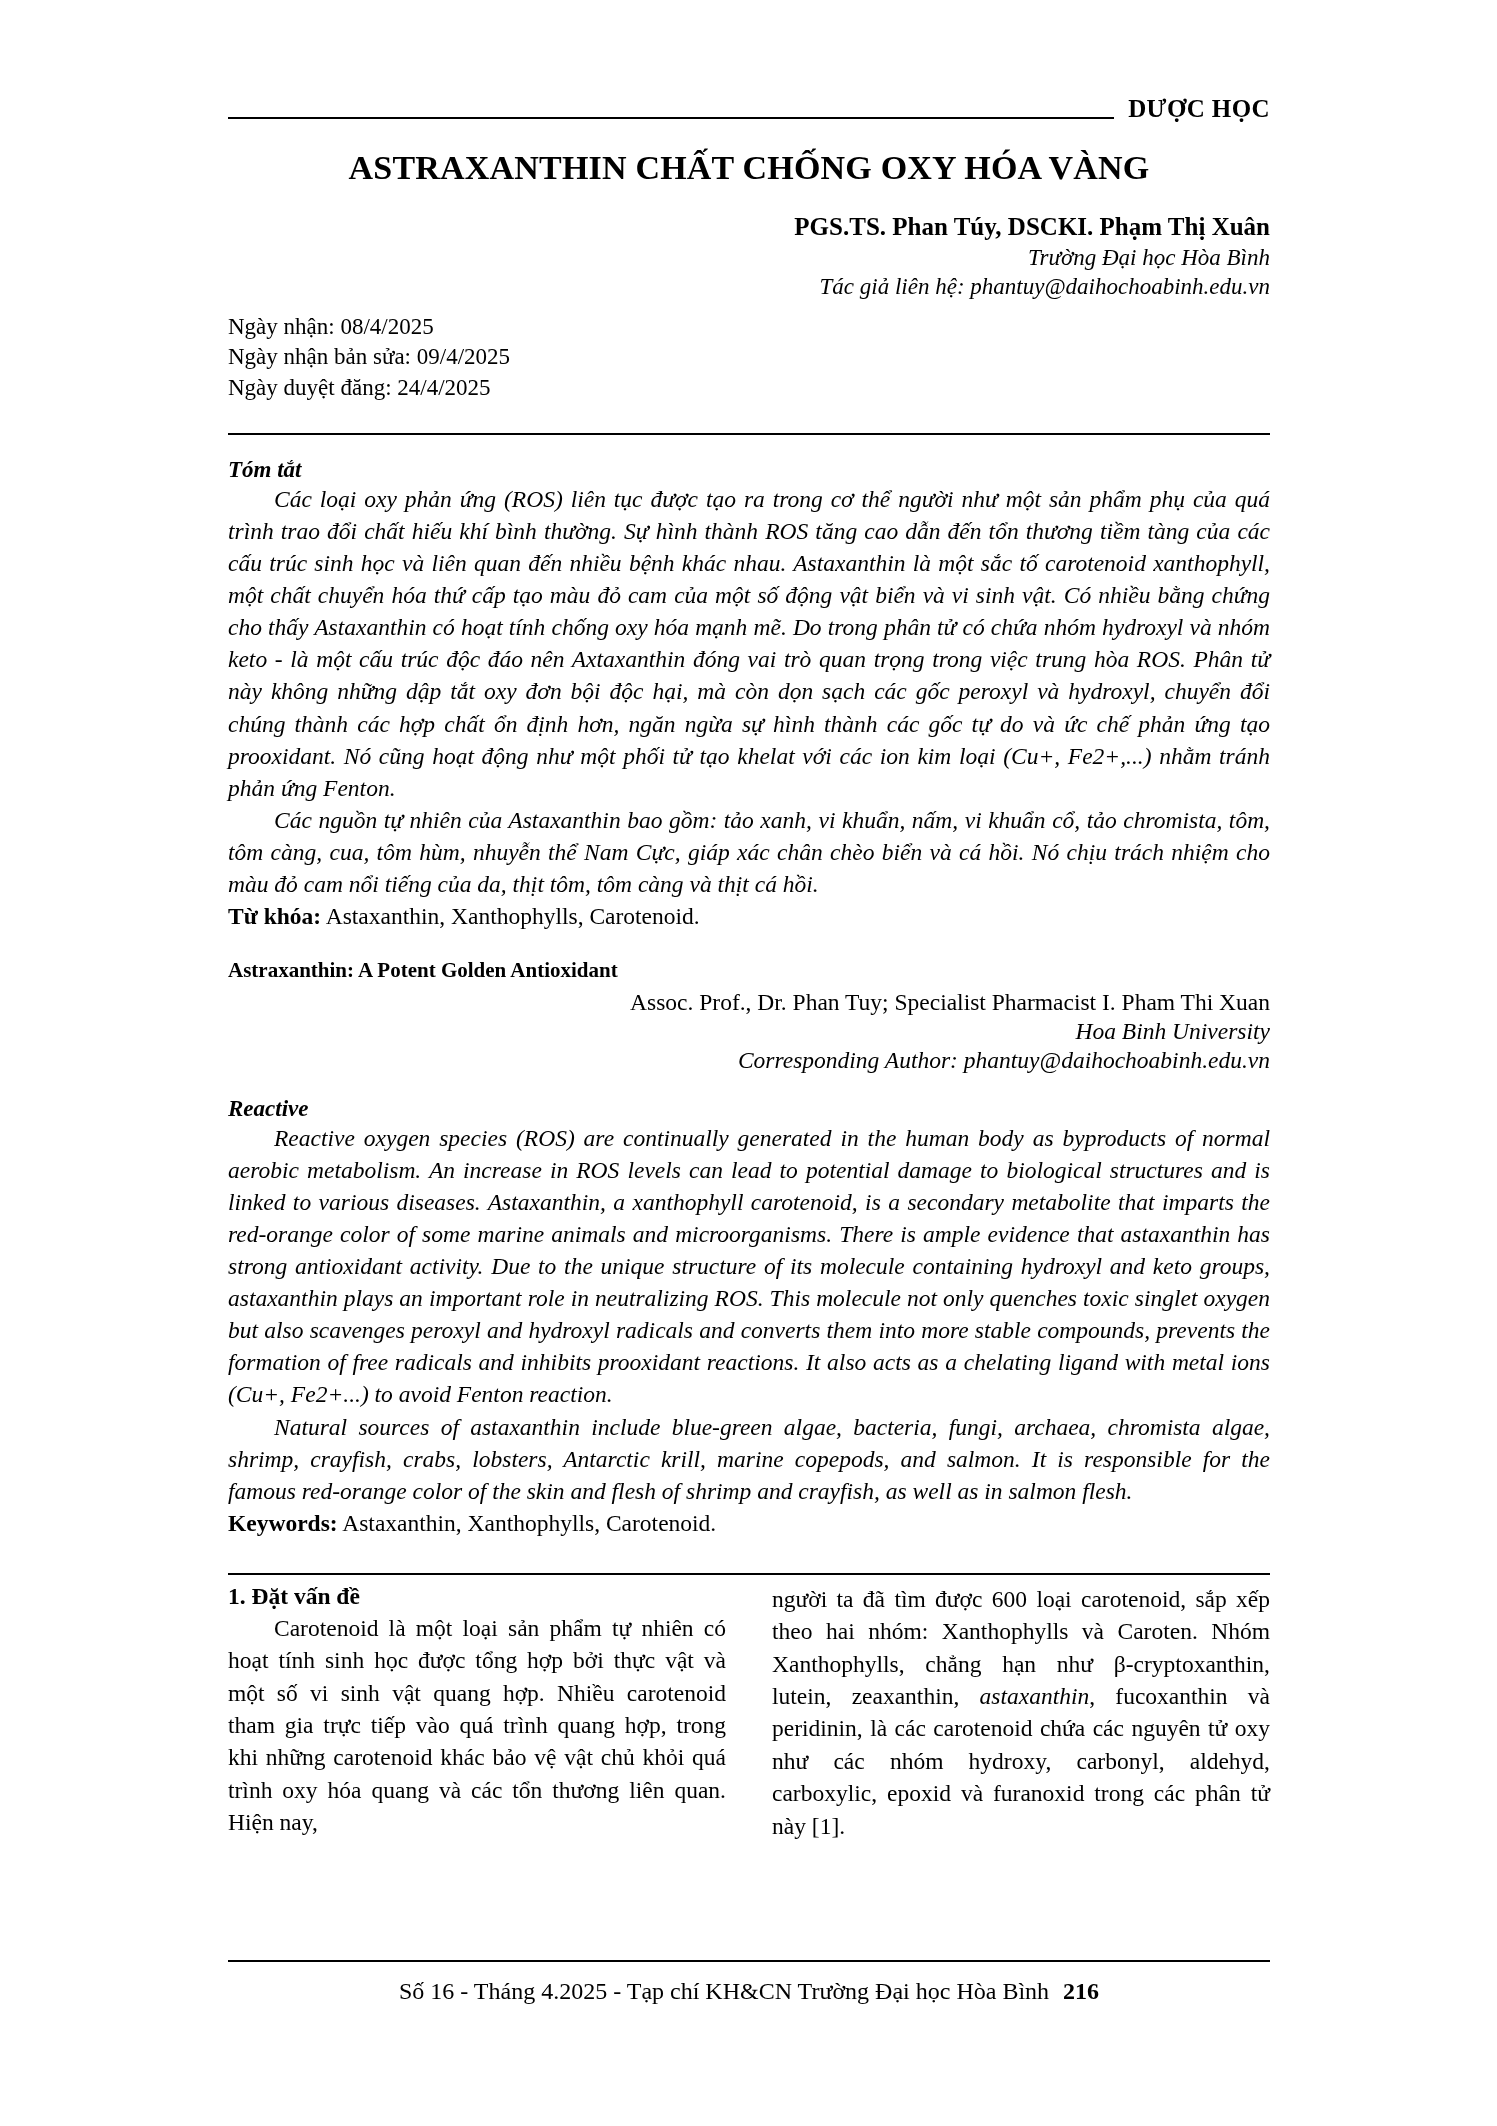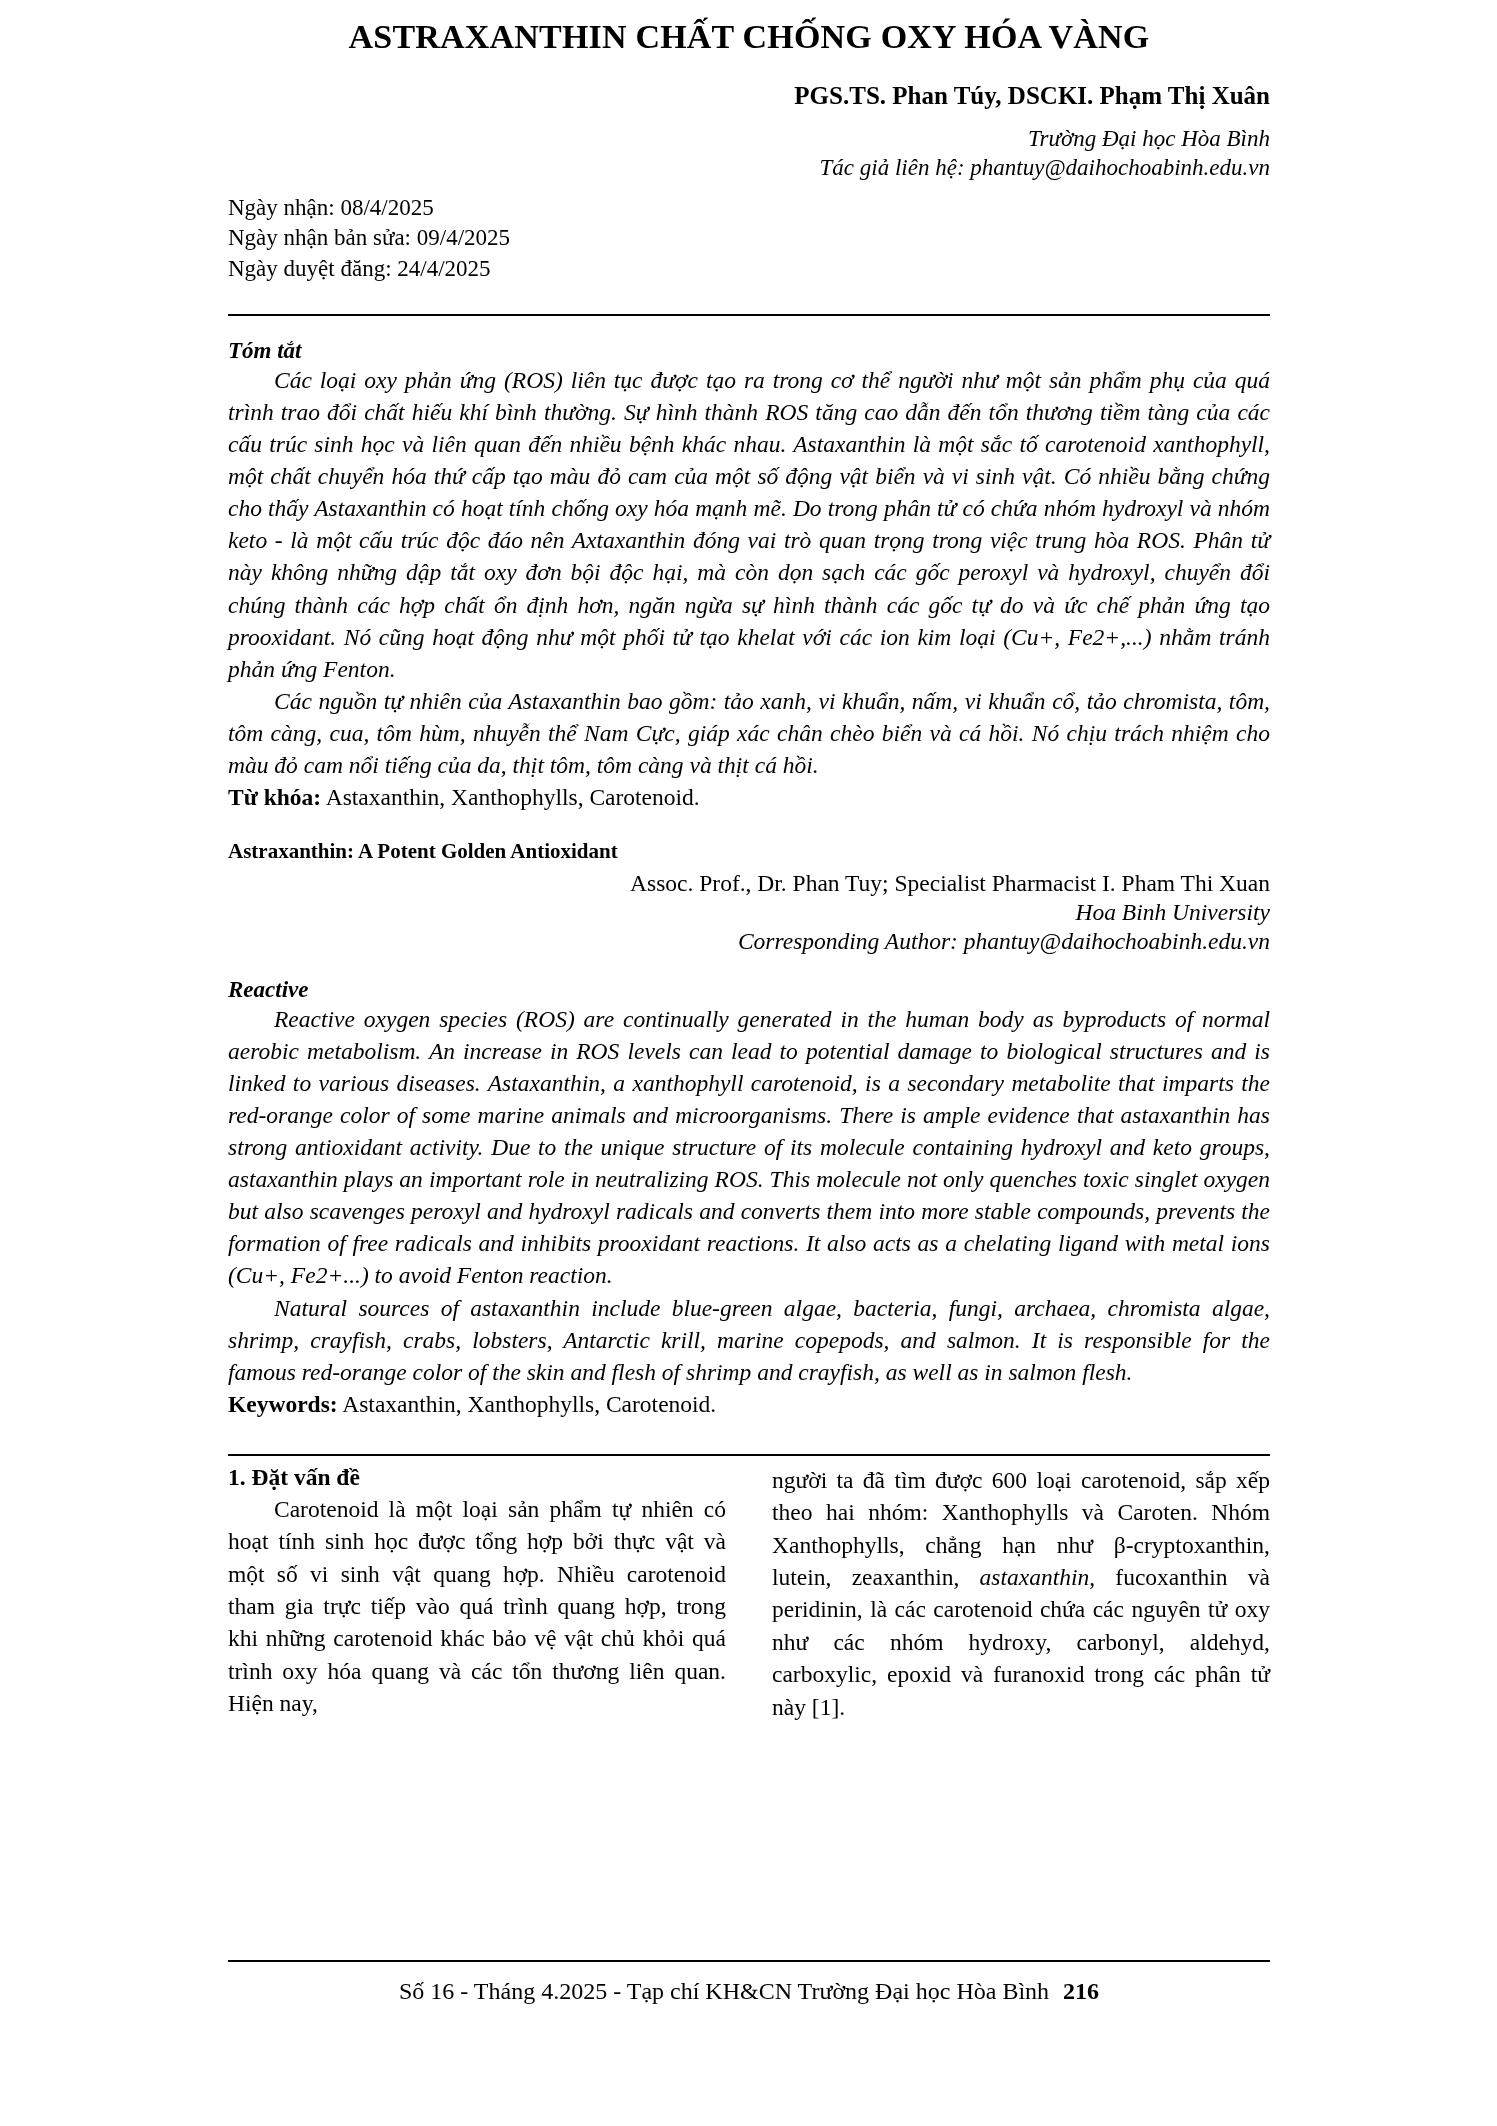--- a/index.html
+++ b/index.html
@@ -66,21 +66,21 @@
   .authors {
     text-align: right;
     font-size: 25px;
     font-weight: bold;
     margin-top: 26px;
   }
   .affil {
     text-align: right;
     font-size: 23px;
     font-style: italic;
-    margin-top: 16px;
+    margin-top: 4px;
   }
   .corresp {
     text-align: right;
     font-size: 23px;
     font-style: italic;
     margin-top: 3px;
   }
 
   .dates {
     margin-top: 12px;
@@ -194,20 +194,24 @@
     font-weight: bold;
     margin-left: 14px;
   }
 </style>
 </head>
 <body>
 
 <div class="page">
   <div class="content">
 
+    <div class="header-row">
+      <div class="header-rule"></div>
+      <div class="header-label">DƯỢC HỌC</div>
+    </div>
 
     <div class="doc-title">ASTRAXANTHIN CHẤT CHỐNG OXY HÓA VÀNG</div>
 
     <div class="authors">PGS.TS. Phan Túy, DSCKI. Phạm Thị Xuân</div>
     <div class="affil">Trường Đại học Hòa Bình</div>
     <div class="corresp">Tác giả liên hệ: phantuy@daihochoabinh.edu.vn</div>
 
     <div class="dates">
       <div>Ngày nhận: 08/4/2025</div>
       <div>Ngày nhận bản sửa: 09/4/2025</div>

